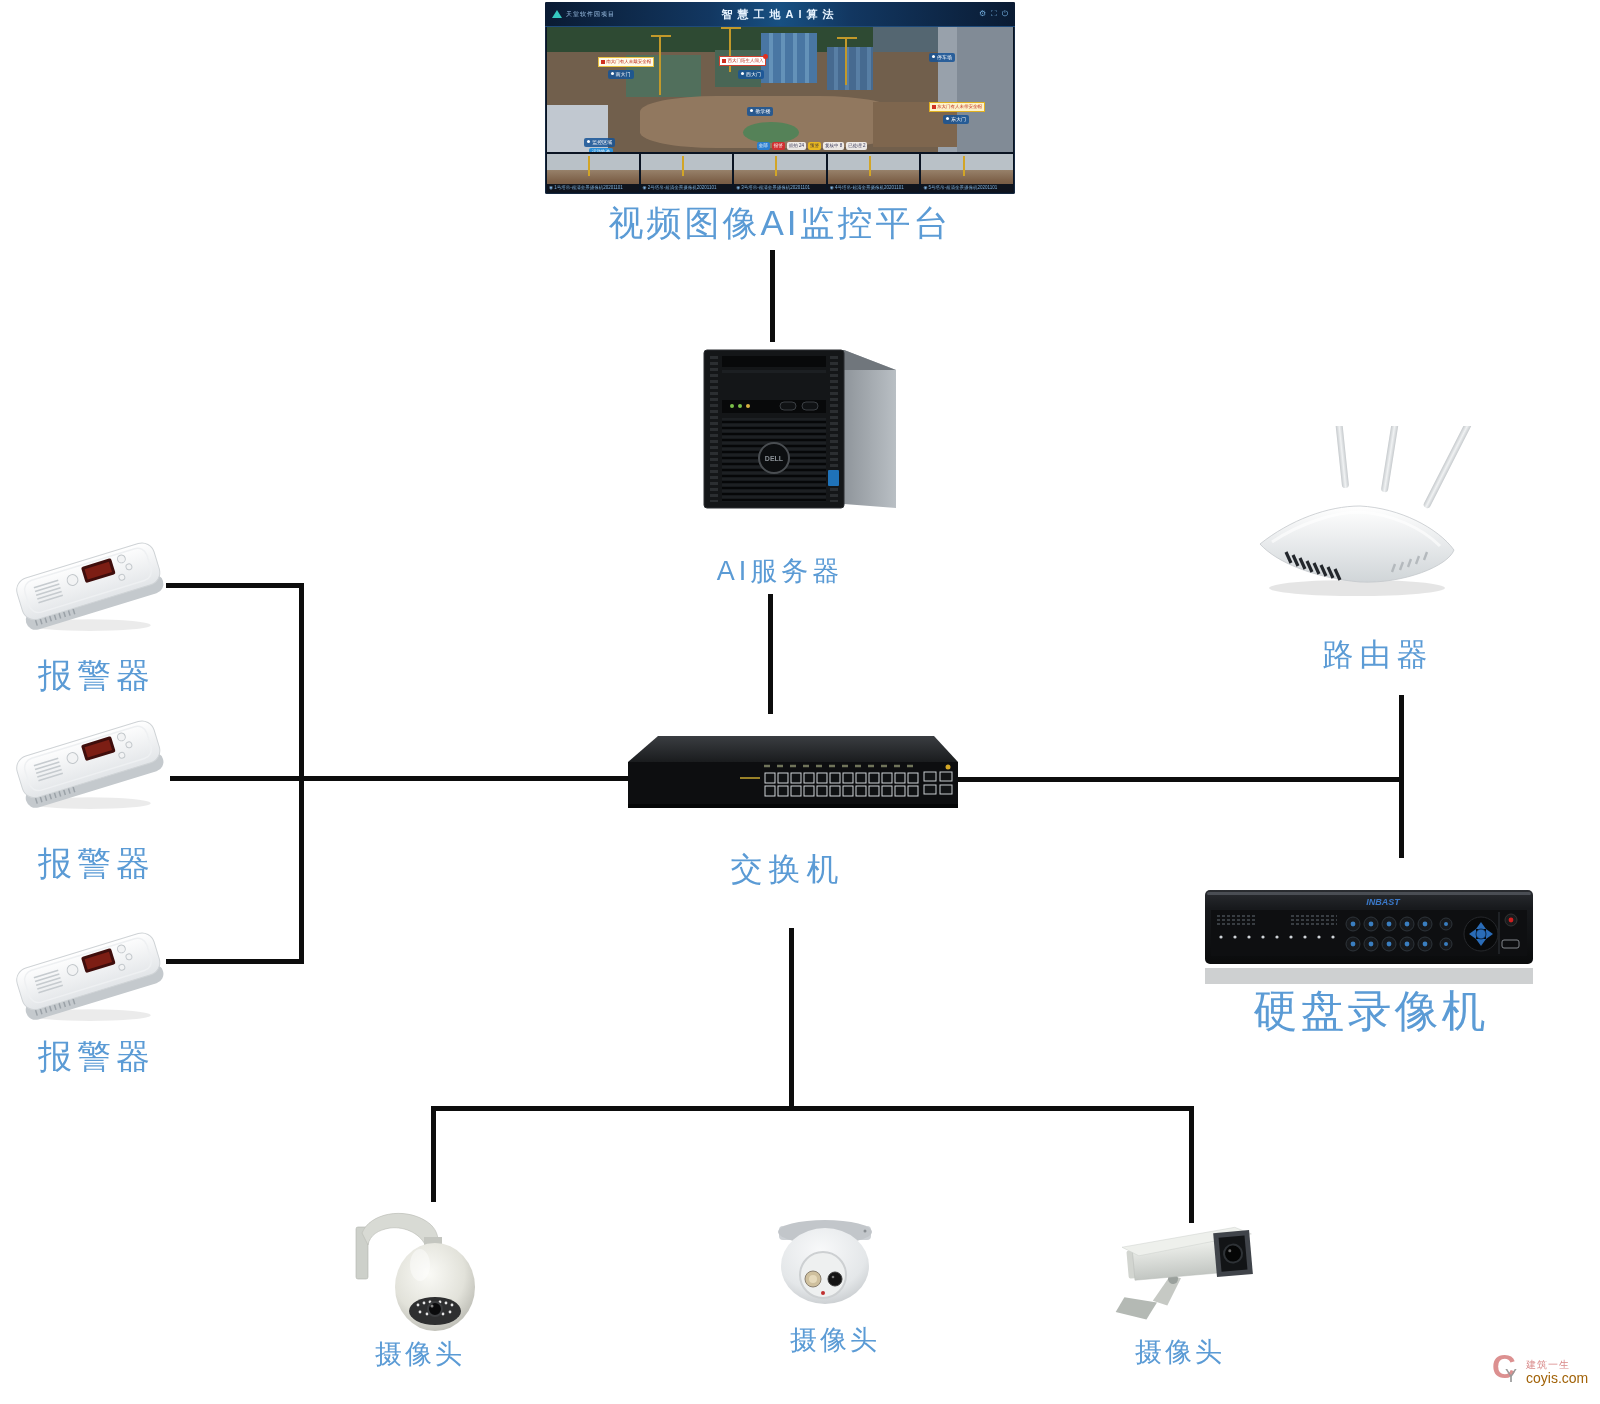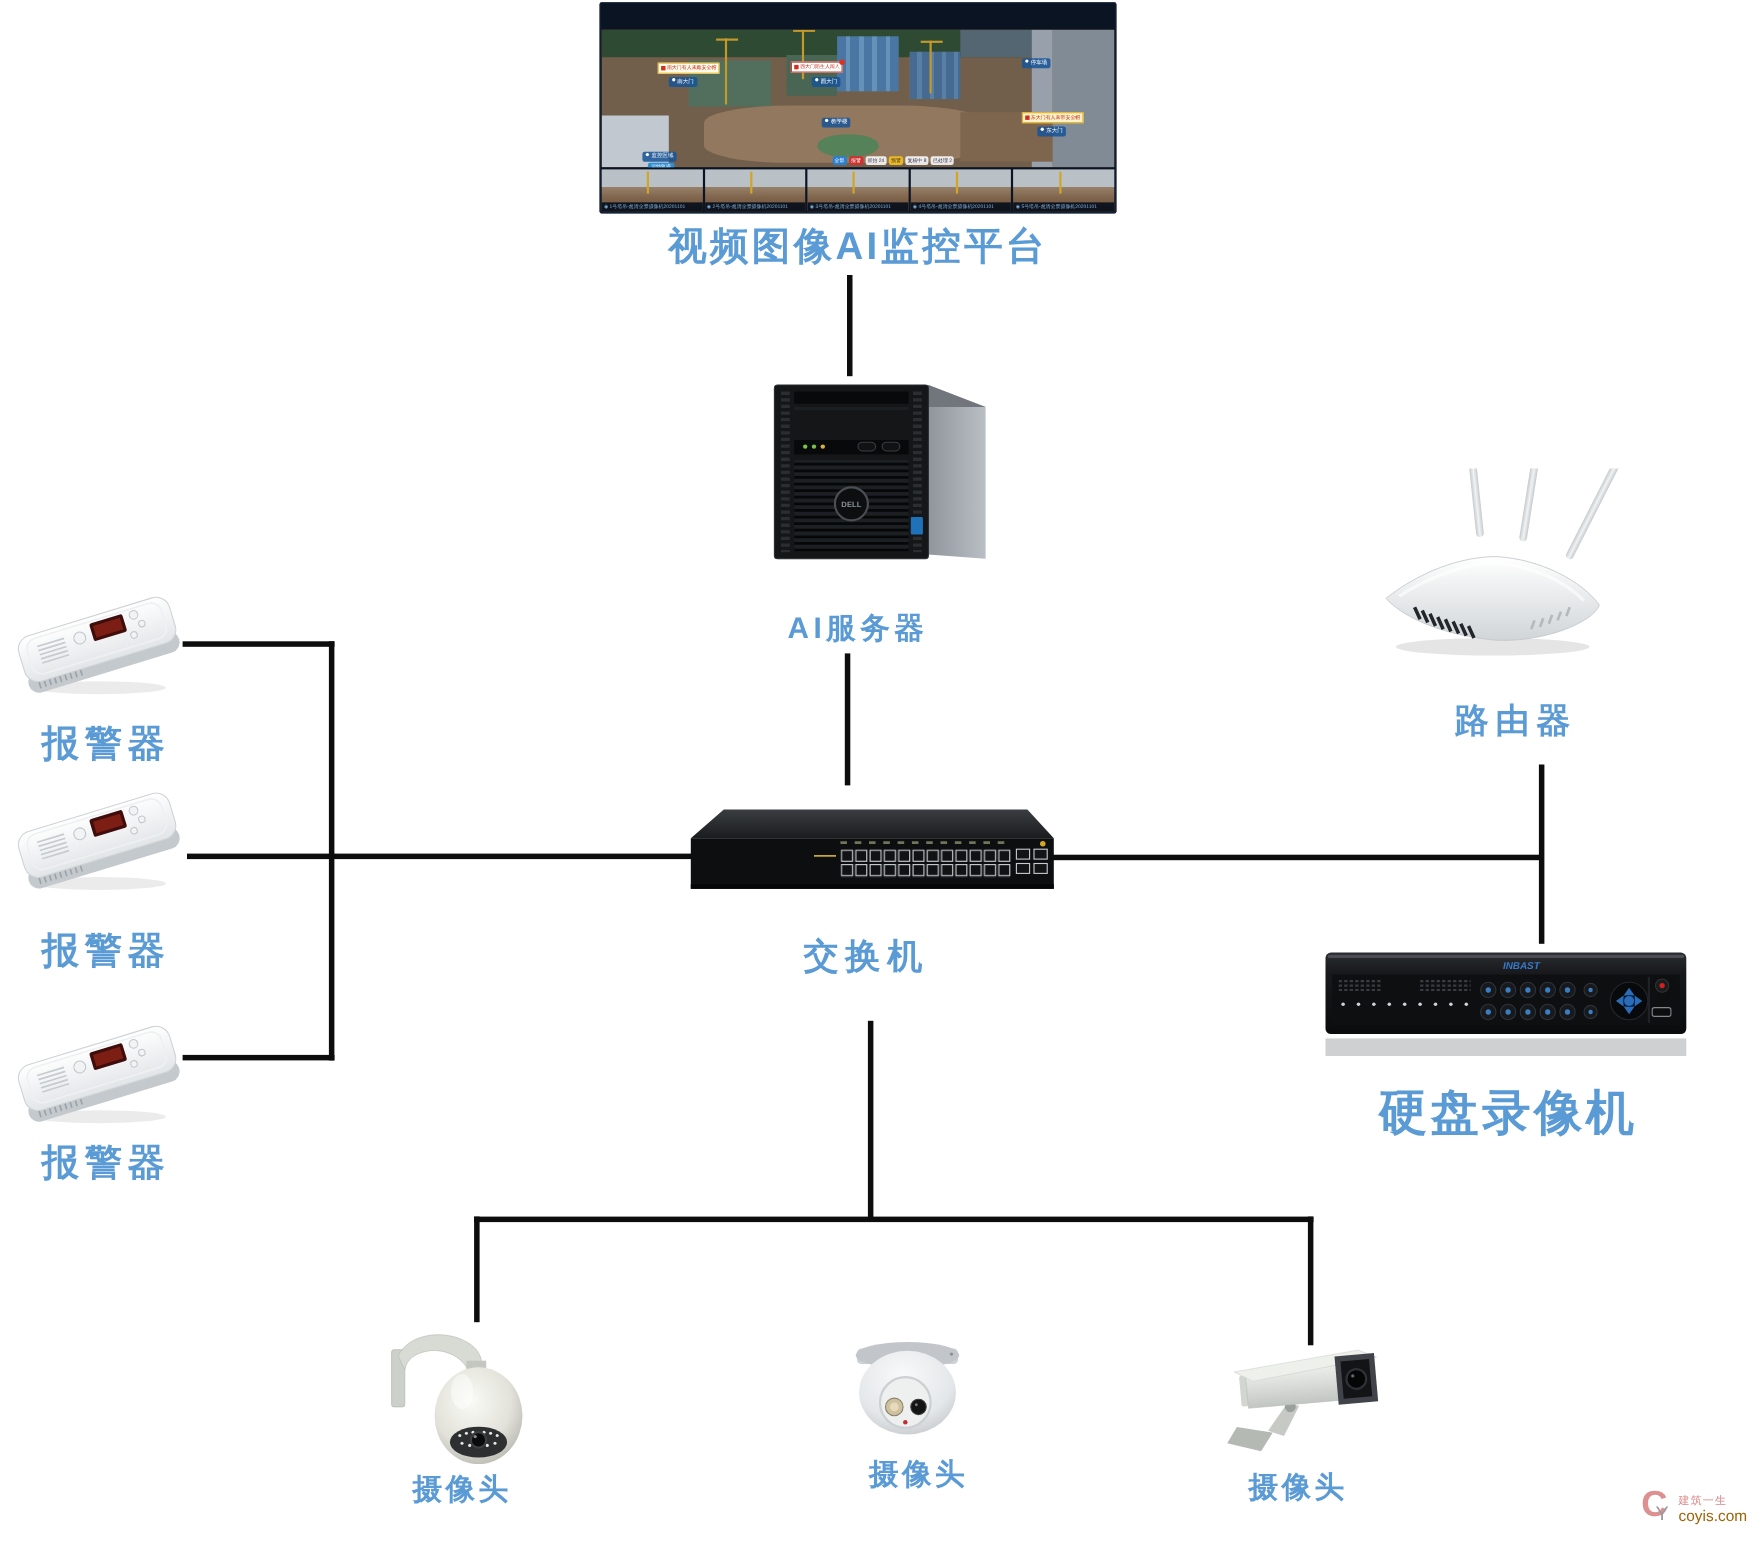--- a/index.html
+++ b/index.html
@@ -3,21 +3,21 @@
 <meta charset="utf-8">
 <style>
   html,body{margin:0;padding:0;background:#ffffff;}
   .canvas{position:relative;width:1600px;height:1404px;background:#ffffff;
           font-family:"Liberation Sans",sans-serif;overflow:hidden;}
 
   
   .line{position:absolute;background:#0d0d0d;}
 
   
-  .lbl{position:absolute;color:#5b9bd5;font-weight:bold;text-align:center;white-space:nowrap;}
+  .lbl{position:absolute;color:#5b9bd5;font-weight:normal;text-align:center;white-space:nowrap;}
   .lbl-platform{left:545px;top:200px;width:470px;font-size:35px;letter-spacing:3px;}
   .lbl-server{left:640px;top:540px;width:280px;font-size:27px;letter-spacing:4px;margin-top:13px;}
   .lbl-switch{left:690px;top:848px;width:195px;font-size:32px;letter-spacing:6px;}
   .lbl-router{left:1292px;top:634px;width:172px;font-size:31px;letter-spacing:6px;}
   .lbl-dvr{left:1240px;top:982px;width:262px;font-size:44px;letter-spacing:3px;}
   .lbl-alarm{left:38px;width:110px;font-size:34px;letter-spacing:5px;}
   .lbl-cam{font-size:27px;letter-spacing:3px;}
 
   
   .dev{position:absolute;}
@@ -165,20 +165,32 @@
           <circle cx="70" cy="40" r="5.5" fill="#f2f3f4" stroke="#c2c7cb"></circle>
           <circle cx="124" cy="34" r="4" fill="#f2f3f4" stroke="#c2c7cb"></circle>
           <circle cx="129" cy="44" r="3" fill="#f2f3f4" stroke="#c2c7cb"></circle>
           <circle cx="119" cy="52" r="3" fill="#f2f3f4" stroke="#c2c7cb"></circle>
         </g>
       </g>
     </defs>
   </svg>
 
   <div class="platform">
+    <div class="p-header">
+      <div class="p-left">
+        <span class="p-logo"></span>
+        <span class="p-project">天堂软件园项目</span>
+      </div>
+      <div class="p-title">智慧工地AI算法</div>
+      <div class="p-icons">
+        <span>⚙</span>
+        <span>⛶</span>
+        <span>⏻</span>
+      </div>
+    </div>
 
     <div class="p-aerial">
       <div class="a-trees"></div>
       <div class="a-city"></div>
       <div class="a-road2"></div>
       <div class="a-road"></div>
       <div class="a-greenA"></div>
       <div class="a-greenB"></div>
       <div class="a-dirt"></div>
       <div class="a-dirt2"></div>
@@ -296,21 +308,21 @@
       <rect x="312" y="46" width="12" height="9" fill="#121416" stroke="#c8cccf"></rect>
       <rect x="328" y="46" width="12" height="9" fill="#121416" stroke="#c8cccf"></rect>
       <rect x="312" y="59" width="12" height="9" fill="#121416" stroke="#c8cccf"></rect>
       <rect x="328" y="59" width="12" height="9" fill="#121416" stroke="#c8cccf"></rect>
       <circle cx="336" cy="41" r="2.5" fill="#d4a827"></circle>
       <line x1="128" y1="52" x2="148" y2="52" stroke="#c8a830" stroke-width="1.5"></line>
     </svg>
   </div>
   <div class="lbl lbl-switch">交换机</div>
 
-  <div class="dev" style="left:1203px;top:860px;">
+  <div class="dev" style="left:1203px;top:884px;">
     <svg width="332" height="105" viewBox="0 0 332 105">
       <rect x="2" y="6" width="328" height="74" rx="5" fill="url(#gDvr)"></rect>
       <rect x="4" y="8" width="324" height="3" rx="1.5" fill="#4a4e54"></rect>
       <rect x="8" y="26" width="316" height="46" fill="#0e0f11"></rect>
       <g stroke="#383d42" stroke-width="2">
         <line x1="14" y1="32" x2="54" y2="32" stroke-dasharray="3 2"></line>
         <line x1="14" y1="36" x2="54" y2="36" stroke-dasharray="3 2"></line>
         <line x1="14" y1="40" x2="54" y2="40" stroke-dasharray="3 2"></line>
         <line x1="88" y1="32" x2="134" y2="32" stroke-dasharray="3 2"></line>
         <line x1="88" y1="36" x2="134" y2="36" stroke-dasharray="3 2"></line>

